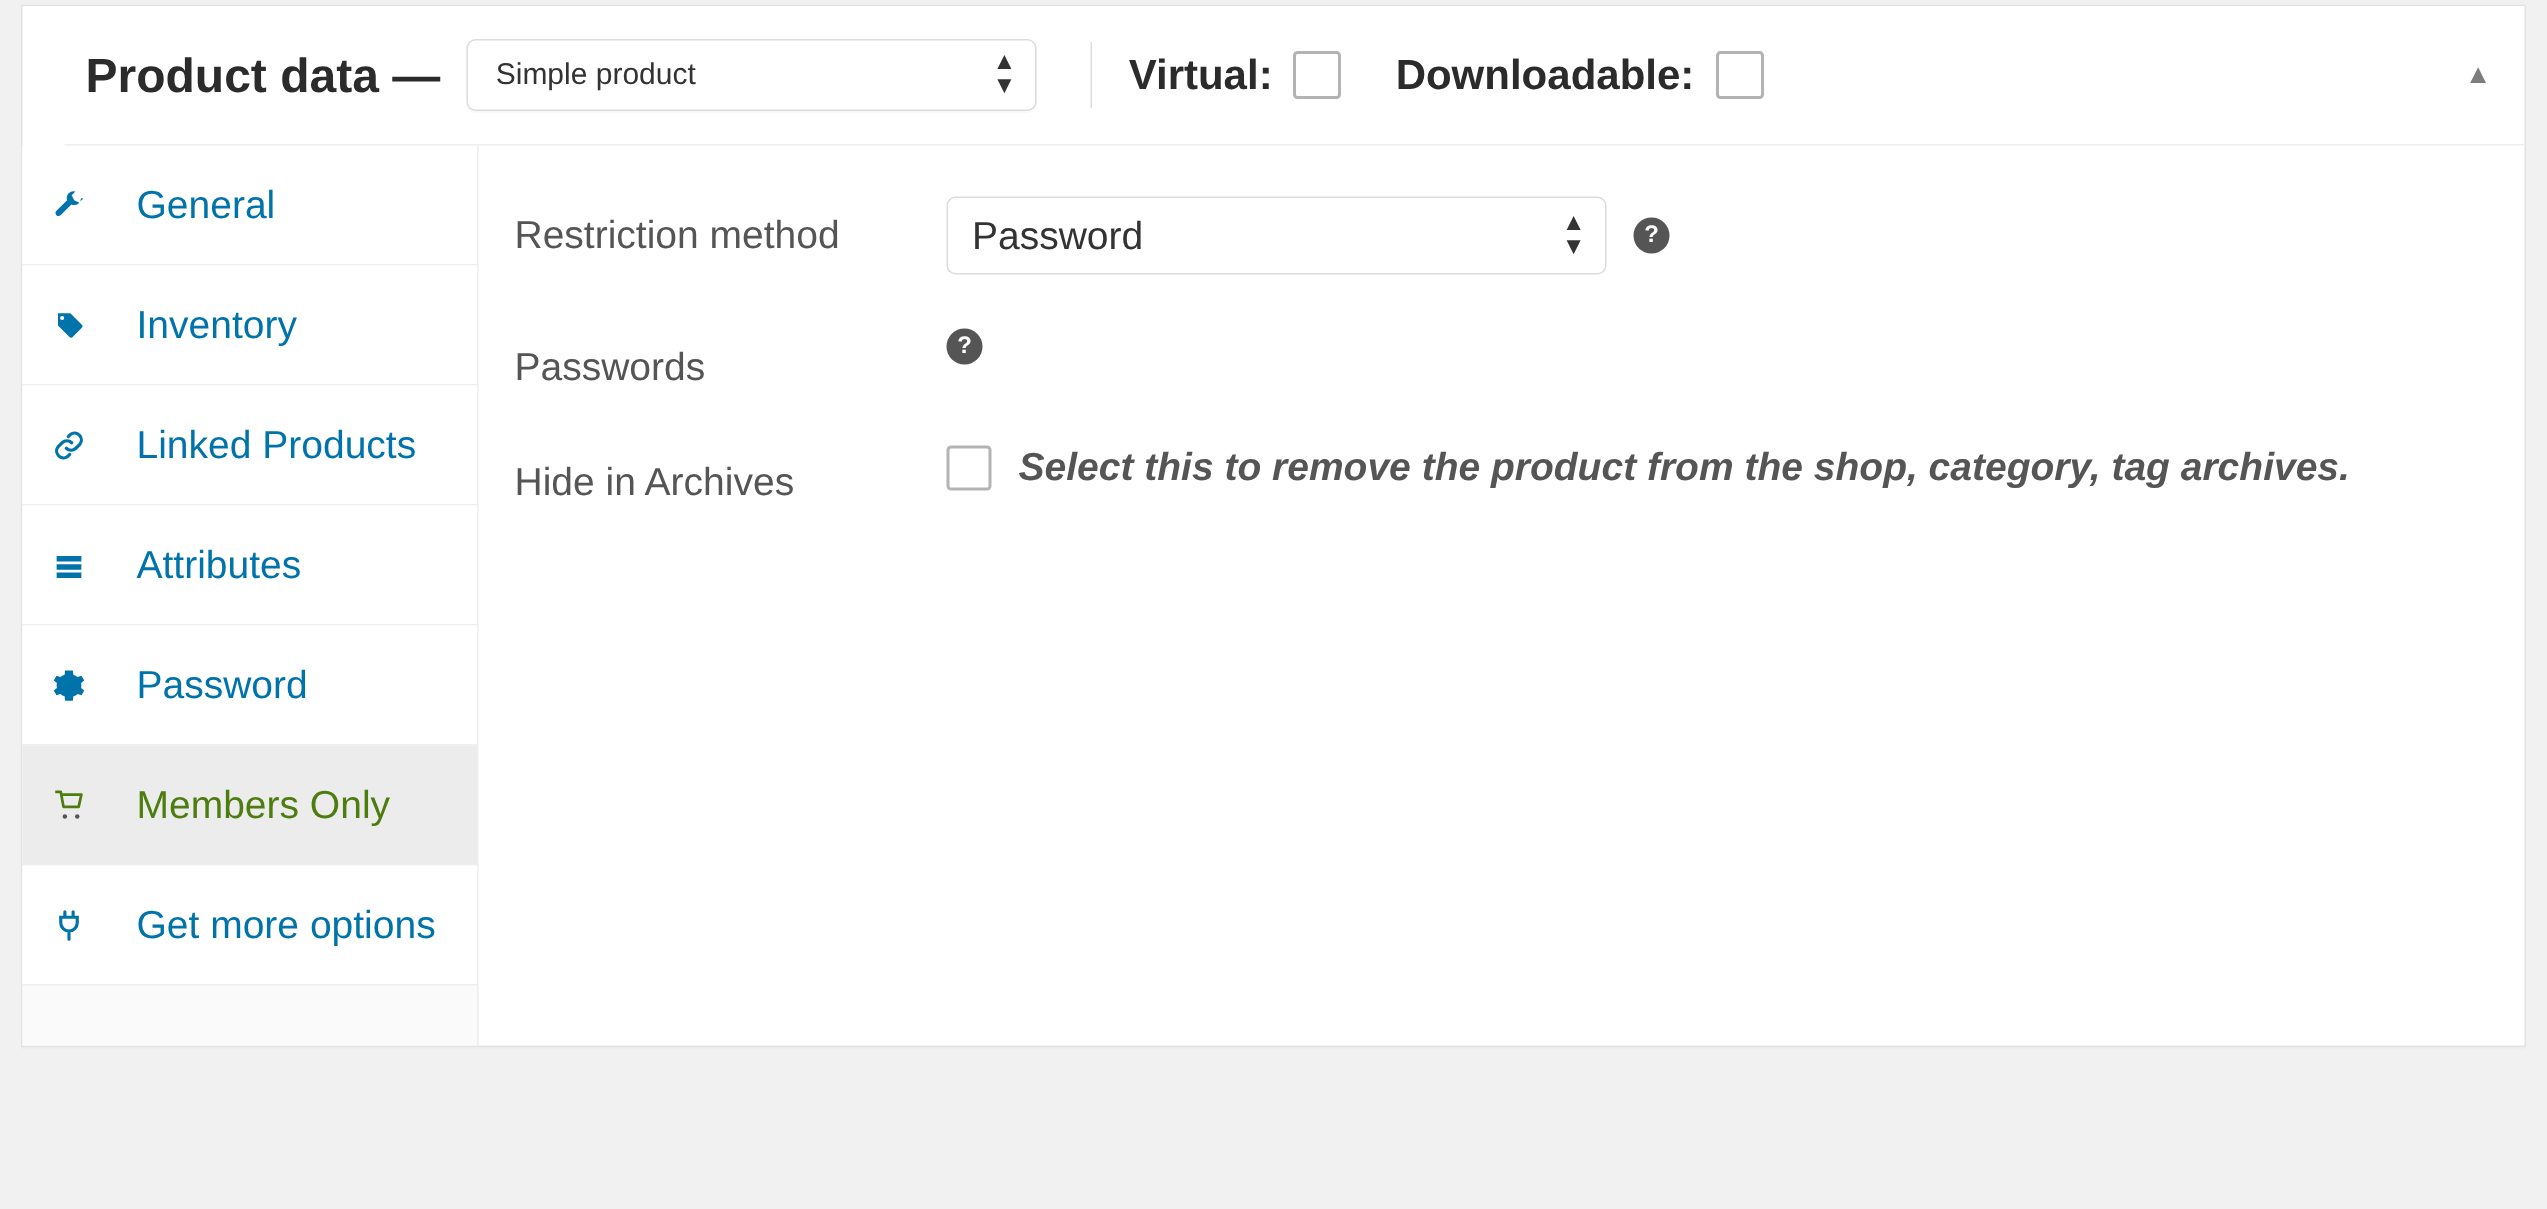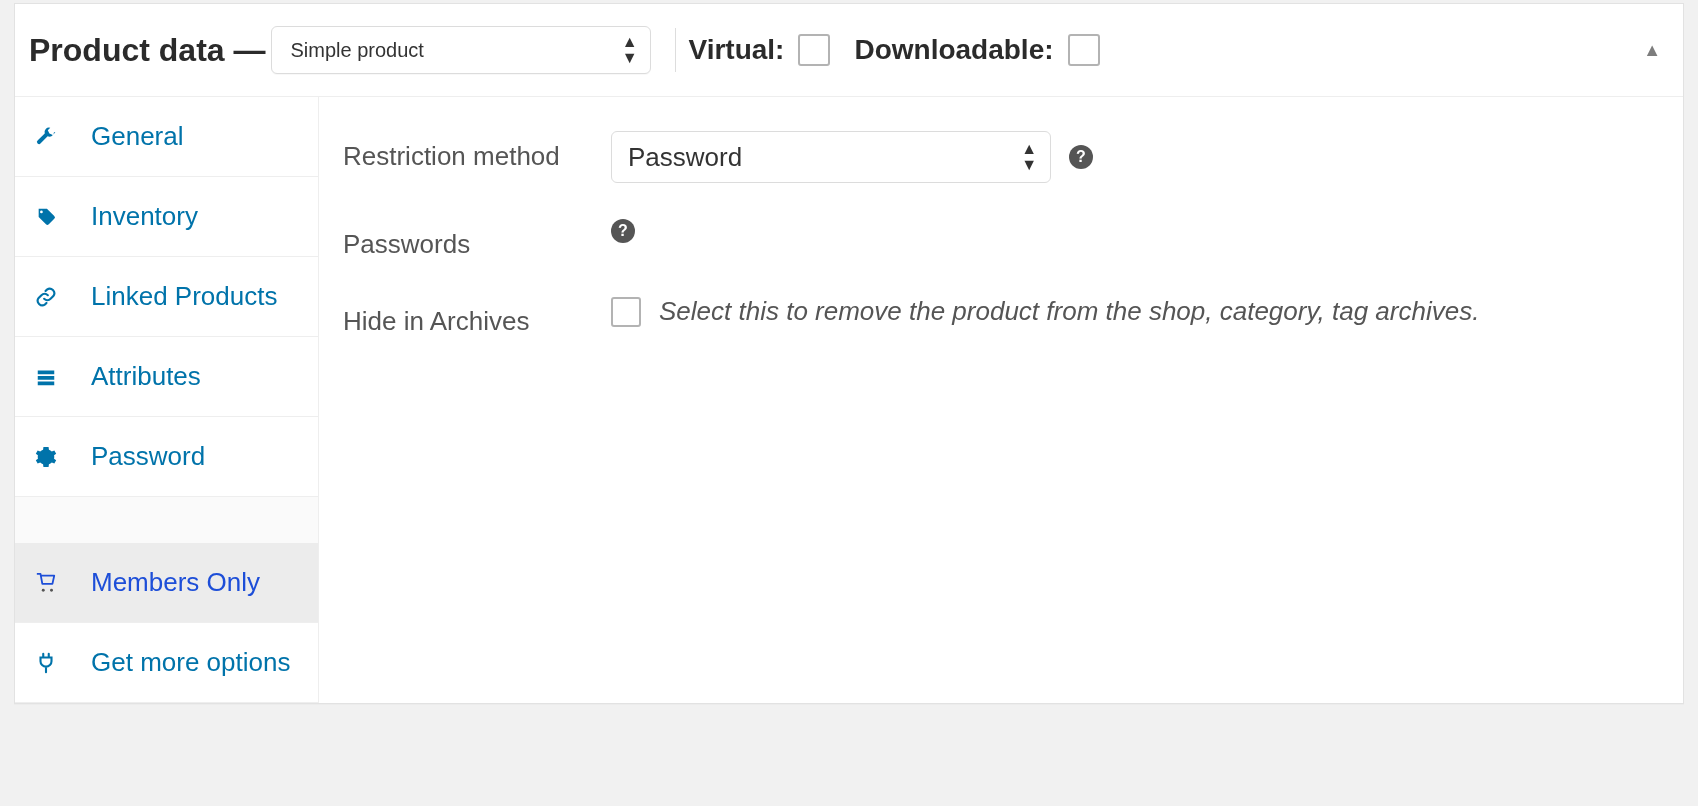--- a/index.html
+++ b/index.html
@@ -16,22 +16,23 @@
     background:#fff;
     border:1px solid #e2e2e2;
     box-shadow:0 1px 1px rgba(0,0,0,.02);
   }
   
   .panel-head{
     display:flex;
     align-items:center;
     padding:22px 22px 22px 14px;
     border-bottom:1px solid #eee;
-    gap:6px;
+    gap:18px;
     position:relative;
+    margin-left:28px;
   }
   .panel-title{
     font-size:32px;
     font-weight:700;
     color:#2b2b2b;
     white-space:nowrap;
   }
   .select-wrap{
     position:relative;
     display:inline-flex;
@@ -84,27 +85,27 @@
     display:flex;align-items:center;gap:32px;
     padding:24px 18px;
     font-size:26px;
     color:#0073aa;
     border-bottom:1px solid #eee;
     cursor:pointer;
     background:#fff;
     text-align:center;
   }
   .tab.active{
-    background:#ececec;color:#1d4ed8;margin-top:46px;
+    background:#ececec;color:#4d7c0f;
   }
   .tab .ico{width:26px;display:flex;align-items:center;justify-content:center;flex:0 0 26px;}
   .tab svg{width:22px;height:22px;fill:currentColor;}
   .tab.active svg{fill:#555;}
   .content{flex:1;padding:18px 24px 24px 24px;}
-  .row{display:flex;align-items:flex-start;padding:16px 0 20px 0;}
+  .row{display:flex;align-items:flex-start;gap:20px;padding:16px 0 20px 0;}
   .row .lbl{
     flex:0 0 268px;font-size:26px;color:#555;padding-top:10px;
   }
   .row .ctl{flex:1;display:flex;align-items:center;gap:18px;}
   .method-select{
     font-size:26px;color:#333;background:#fff;border:1px solid #dcdcdc;border-radius:6px;
     padding:10px 42px 10px 16px;min-width:440px;appearance:none;-webkit-appearance:none;-moz-appearance:none;
     cursor:pointer;
   }
   .help{
@@ -113,21 +114,21 @@
     font-size:16px;font-weight:700;cursor:help;user-select:none;
   }
   textarea.pw{
     width:843px;max-width:100%;height:88px;resize:both;
     border:1px solid #dcdcdc;border-radius:4px;
     font-size:26px;padding:10px 14px;font-family:inherit;color:#333;
     line-height:1.35;
   }
   .row.pw-row .ctl{flex-direction:column;align-items:flex-start;gap:14px;}
   .hide-row .ctl{align-items:center;}
-  .hide-desc{font-style:italic;font-size:26px;color:#555;}
+  .hide-desc{font-style:italic;font-size:26px;color:#555;font-weight:bold;}
 </style>
 </head>
 <body>
 
 <div class="frame">
   <div class="panel">
     <div class="panel-head">
       <span class="panel-title">Product data —</span>
       <span class="select-wrap">
         <select class="type-select">

